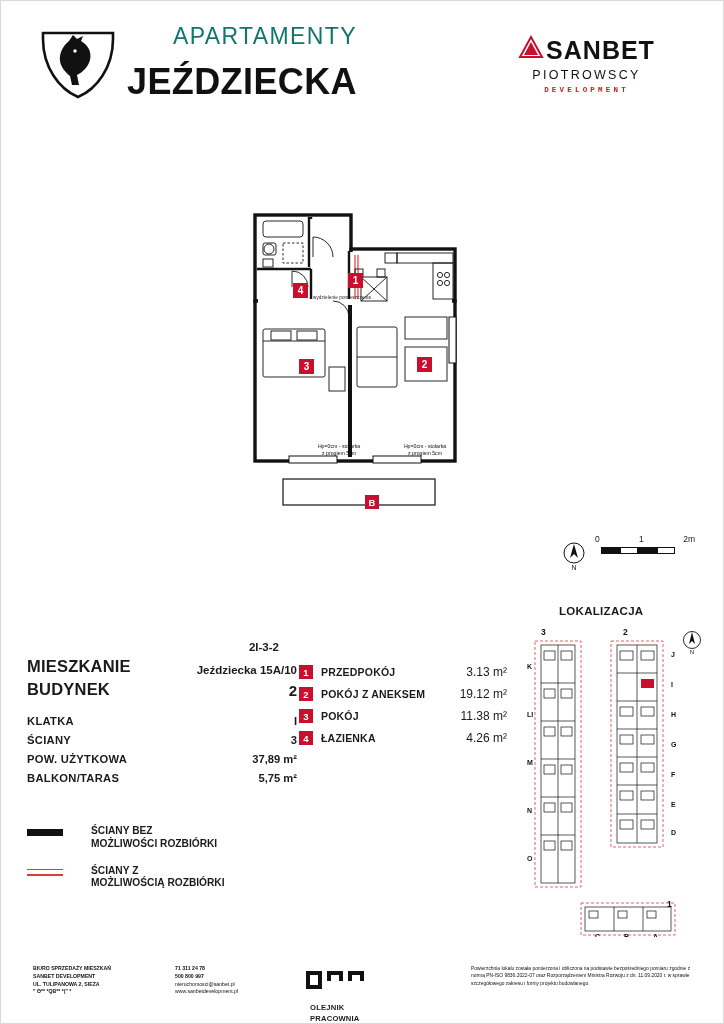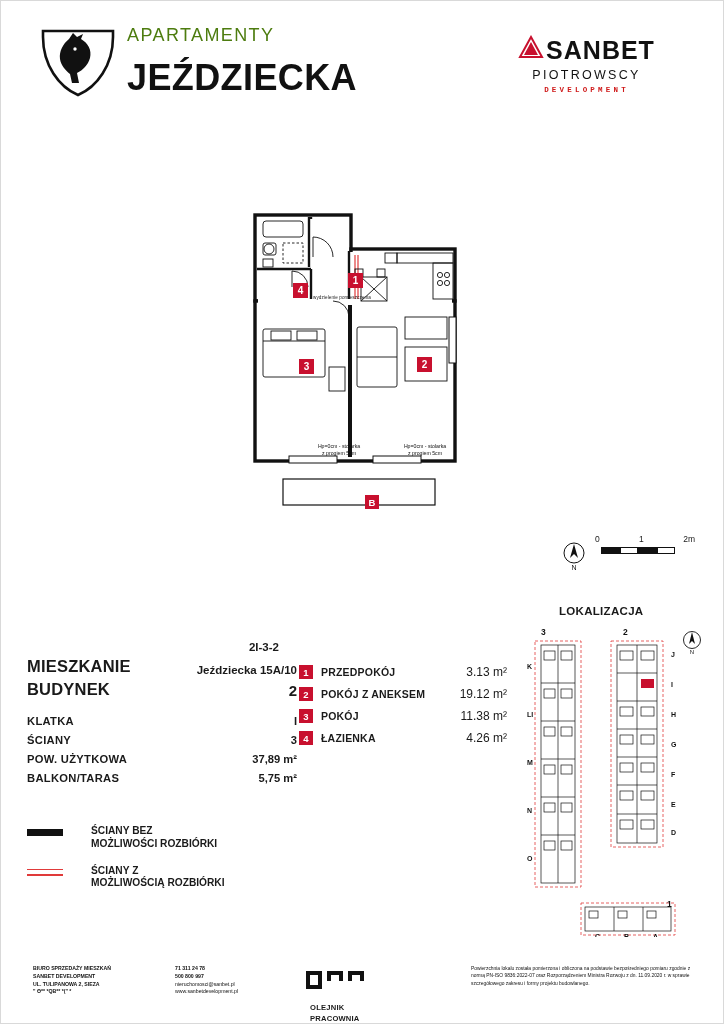--- a/index.html
+++ b/index.html
@@ -16,21 +16,21 @@
     position:absolute; inset:0;
     border:1px solid #d9d9d9;
   }
 
   
   .header { position:absolute; top:18px; left:26px; right:26px; height:96px; }
   .logo-left { position:absolute; left:12px; top:6px; display:flex; align-items:center; gap:10px; }
   .horse-mark { width:78px; height:72px; position:relative; }
   .brand-text { line-height:1.0; }
   .brand-apart {
-    font-size:18px; letter-spacing:1.4px; font-weight:400; color:#4d7c0f;
+    font-size:23px; letter-spacing:1.4px; font-weight:400; color:#0f766e;text-align:right;
   }
   .brand-jezdz {
     font-size:36px; font-weight:700; letter-spacing:0.4px; color:#111; margin-top:16px;
   }
   .logo-right { position:absolute; right:18px; top:16px; text-align:center; width:185px; }
   .sanbet-row { display:flex; align-items:center; justify-content:center; gap:2px; }
   .sanbet-word { font-size:25px; font-weight:700; letter-spacing:1px; color:#111; }
   .sanbet-sub { font-size:12.5px; letter-spacing:2.3px; color:#111; margin-top:3px; }
   .sanbet-dev { font-size:7.5px; letter-spacing:3.2px; color:#cf1a1a; margin-top:4px; font-weight:700;font-family:Liberation Mono, monospace; }
 

